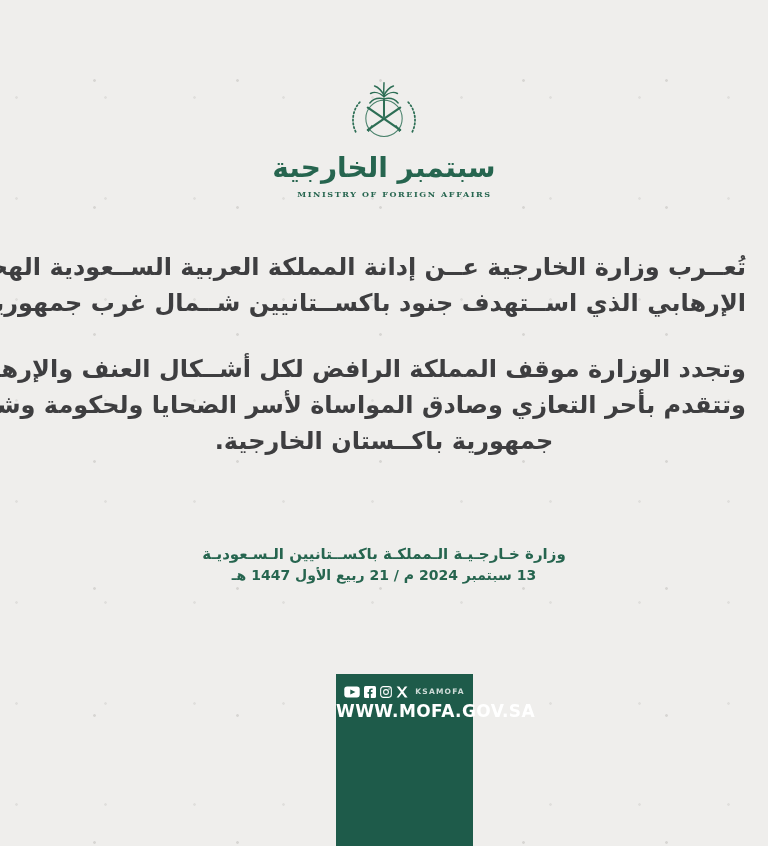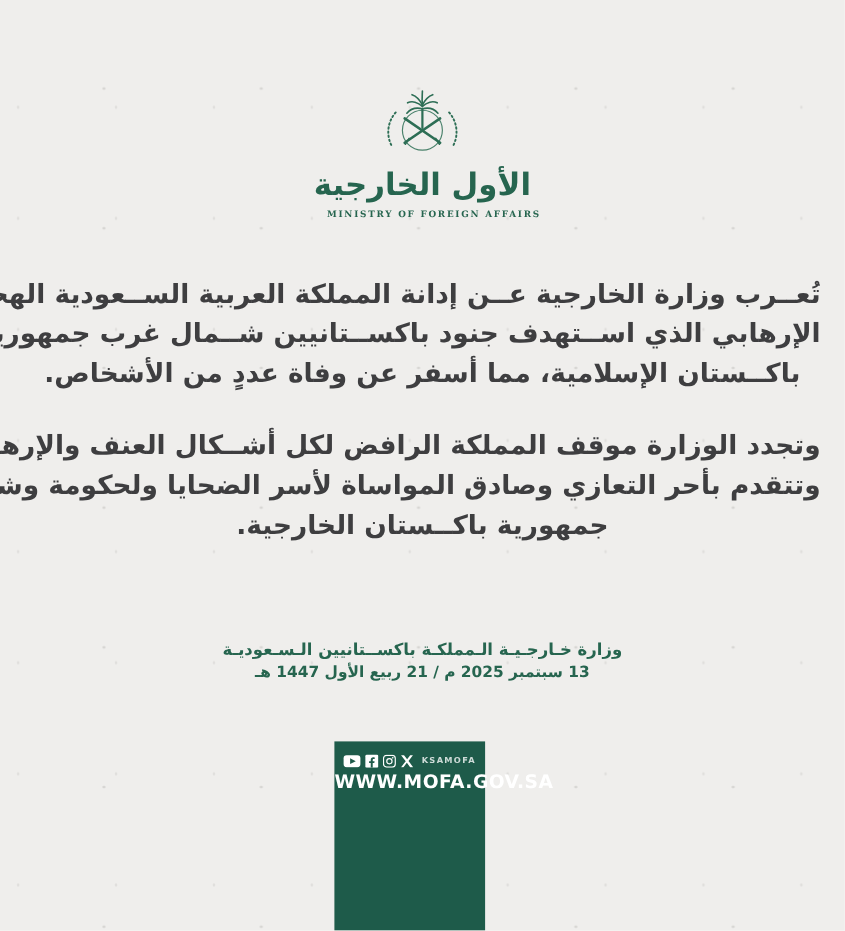--- a/index.html
+++ b/index.html
@@ -64,21 +64,21 @@
     direction: rtl;
     color: #26654f;
     font-weight: bold;
   }
   .sig-line1 { font-size: 15px; line-height: 22px; }
   .sig-line2 { font-size: 14px; line-height: 20px; }
 
   
   .footer-box {
     position: absolute;
-    left: 304px;
+    left: 336px;
     top: 674px;
     width: 137px;
     height: 172px;
     background: #1e5b4a;
     box-sizing: border-box;
     padding-top: 11px;
     text-align: center;
   }
   .social-row {
     display: flex;
@@ -124,40 +124,39 @@
 
       <path d="M60 32 L60 57" stroke="#2d6e55" stroke-width="3" stroke-linecap="round"></path>
       <path d="M60 31 C52 29 44 31 39 37" stroke="#2d6e55" stroke-width="2.2" stroke-linecap="round"></path>
       <path d="M60 31 C68 29 76 31 81 37" stroke="#2d6e55" stroke-width="2.2" stroke-linecap="round"></path>
       <path d="M60 28 C54 22 46 20 40 23" stroke="#2d6e55" stroke-width="2.2" stroke-linecap="round"></path>
       <path d="M60 28 C66 22 74 20 80 23" stroke="#2d6e55" stroke-width="2.2" stroke-linecap="round"></path>
       <path d="M60 26 C56 18 52 14 46 12" stroke="#2d6e55" stroke-width="2.2" stroke-linecap="round"></path>
       <path d="M60 26 C64 18 68 14 74 12" stroke="#2d6e55" stroke-width="2.2" stroke-linecap="round"></path>
       <path d="M60 26 C59 18 60 11 60 7" stroke="#2d6e55" stroke-width="2.2" stroke-linecap="round"></path>
     </svg>
-    <div class="ar-name">الأول الخارجية</div>
+    <div class="ar-name">سبتمبر الخارجية</div>
     <div class="en-name">MINISTRY OF FOREIGN AFFAIRS</div>
   </div>
 
   <div class="statement">
     <p class="para">
       <span class="line">تُعــرب وزارة الخارجية عــن إدانة المملكة العربية الســعودية الهجوم</span>
       <span class="line">الإرهابي الذي اســتهدف جنود باكســتانيين شــمال غرب جمهورية</span>
-      <span class="line">باكــستان الإسلامية، مما أسفر عن وفاة عددٍ من الأشخاص.</span>
     </p>
     <p class="para">
       <span class="line">وتجدد الوزارة موقف المملكة الرافض لكل أشــكال العنف والإرهاب،</span>
       <span class="line">وتتقدم بأحر التعازي وصادق المواساة لأسر الضحايا ولحكومة وشعب</span>
       <span class="line">جمهورية باكــستان الخارجية.</span>
     </p>
   </div>
 
   <div class="signature">
     <div class="sig-line1">وزارة خـارجـيـة الـمملكـة باكســتانيين الـسـعوديـة</div>
-    <div class="sig-line2">13 سبتمبر 2025 م / 21 ربيع الأول 1447 هـ</div>
+    <div class="sig-line2">13 سبتمبر 2024 م / 21 ربيع الأول 1447 هـ</div>
   </div>
 
   <div class="footer-box">
     <div class="social-row">
       <svg width="16" height="12" viewBox="0 0 28 20" xmlns="http://www.w3.org/2000/svg">
         <rect x="0.5" y="0.5" width="27" height="19" rx="5" fill="#ffffff"></rect>
         <path d="M11 5.5 L20 10 L11 14.5 Z" fill="#1e5b4a"></path>
       </svg>
       <svg width="12" height="12" viewBox="0 0 20 20" xmlns="http://www.w3.org/2000/svg">
         <rect x="0" y="0" width="20" height="20" rx="2.5" fill="#ffffff"></rect>

